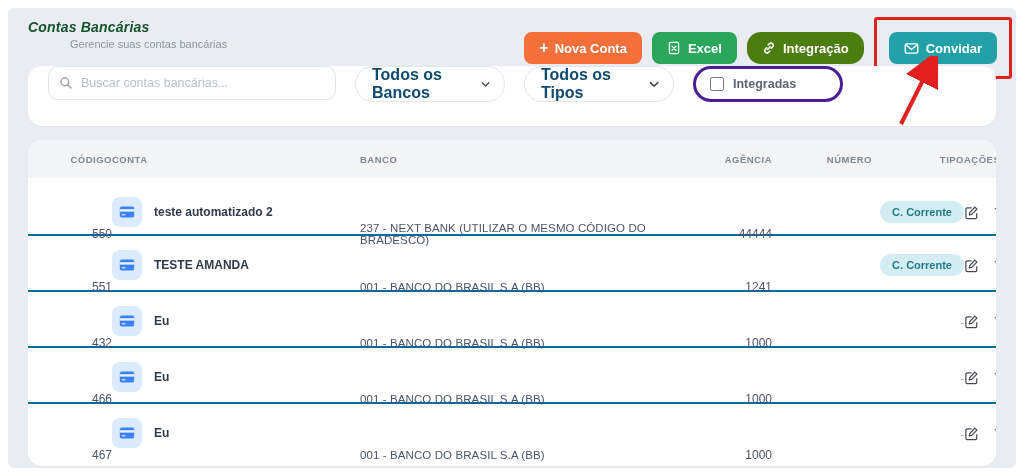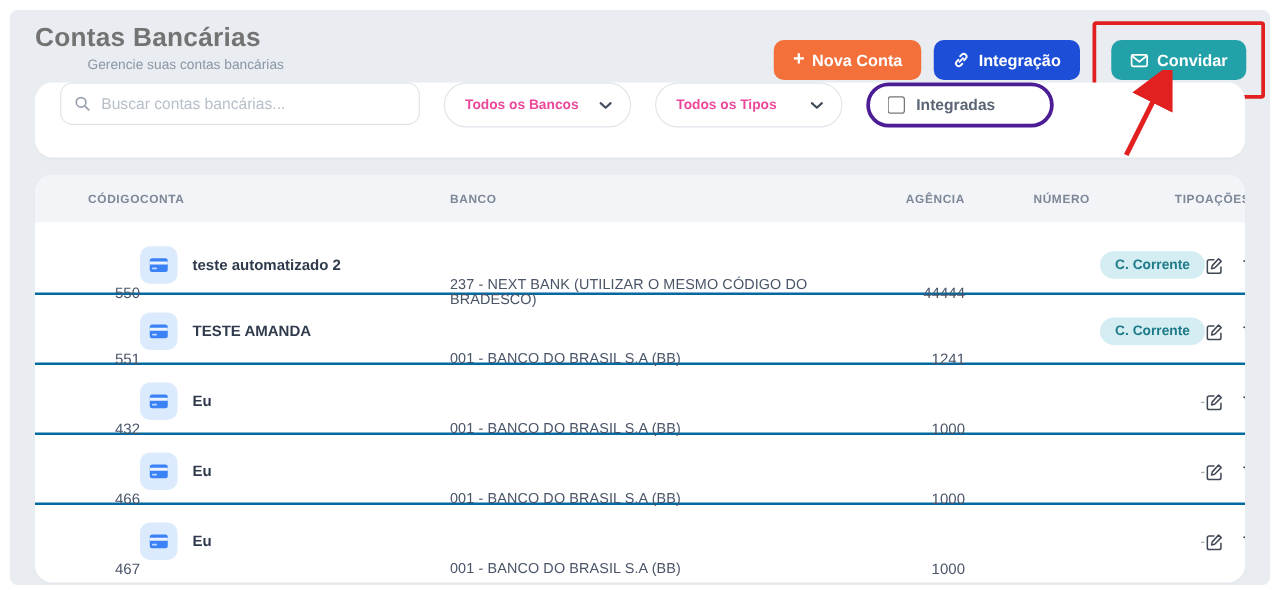--- a/index.html
+++ b/index.html
@@ -3,48 +3,48 @@
 <meta charset="utf-8">
 <style>
   * { margin:0; padding:0; box-sizing:border-box; }
   html,body { width:1024px; height:476px; background:#ffffff; overflow:hidden;
               font-family:"Liberation Sans","DejaVu Sans",sans-serif; }
   .app { position:absolute; left:8px; top:8px; width:1008px; height:460px;
          background:#e9edf1; border-radius:6px; }
 
   
   .page-header { position:absolute; left:20px; top:11px; }
-  .page-title { font-size:21px; font-weight:bold; color:#737373; letter-spacing:.2px; }
+  .page-title { font-size:14px; font-weight:bold; color:#14532d; letter-spacing:.2px;font-style:italic; }
   .page-subtitle { font-size:11px; color:#8b96a5; margin-top:3px;margin-left:42px; }
 
   .toolbar { position:absolute; right:4px; top:9px; display:flex; align-items:center; gap:10px; }
   .btn { height:32px; display:inline-flex; align-items:center; gap:7px; padding:0 15px;
          border:none; border-radius:8px; color:#fff; font-weight:bold; font-size:13px;
          font-family:inherit; cursor:pointer; white-space:nowrap; }
   .btn-orange { background:#f4703b; }
   .btn-green  { background:#2aa65a; }
-  .btn-blue   { background:#1d4ed8; }
+  .btn-blue   { background:#4d7c0f;border-radius:14px; }
   .btn-teal   { background:#23a1a8; }
   .plus { font-size:16px; font-weight:bold; line-height:1; margin-right:-1px; }
   .annot-box { border:3px solid #e1201f; border-radius:3px; padding:12px; background:transparent; }
   .arrow-svg { position:absolute; left:882px; top:48px; z-index:6; pointer-events:none; }
 
   
   .filter-card { position:absolute; left:20px; top:58px; width:968px; height:60px;
                  background:#fff; border-radius:14px; display:flex; 
                  padding:0 20px; gap:19px; box-shadow:0 1px 2px rgba(30,40,60,.03); }
   .search-wrap { position:relative; width:288px; }
   .search-wrap svg { position:absolute; left:11px; top:10px; }
   .search-input { width:100%; height:34px; border:1px solid #e2e6eb; border-radius:10px;
                   padding:0 10px 0 32px; font-size:12.5px; color:#44505e; font-family:inherit;
                   background:#fff; outline:none; }
   .search-input::placeholder { color:#b7bfc9; }
   .pill-select { width:150px; height:36px; border:1px solid #e2e6eb; border-radius:18px;
                  background:#fff; display:flex; align-items:center; justify-content:space-between;
-                 padding:0 14px 0 16px; font-size:11px; font-weight:bold; color:#ec4899;
+                 padding:0 14px 0 16px; font-size:16px; font-weight:bold; color:#0c4a6e;
                  cursor:pointer; }
   .pill-check { width:150px; height:36px; border:3px solid #4c1d95; border-radius:18px;
                 background:#fff; display:flex; align-items:center; gap:9px; padding:0 14px;
                 font-size:12.5px; font-weight:bold; color:#5b6574; }
   .pill-check input { width:14px; height:14px; accent-color:#23a1a8; margin:0; cursor:pointer; }
 
   
   .table-card { position:absolute; left:20px; top:132px; width:968px; height:326px;
                 background:#fff; border-radius:14px; overflow:hidden;
                 box-shadow:0 1px 2px rgba(30,40,60,.03); }
@@ -75,20 +75,29 @@
   <div class="page-header">
     <div class="page-title">Contas Bancárias</div>
     <div class="page-subtitle">Gerencie suas contas bancárias</div>
   </div>
 
   <div class="toolbar">
     <button class="btn btn-orange">
       <span class="plus">+</span>
       <span>Nova Conta</span>
     </button>
+    <button class="btn btn-green">
+      <span style="display:flex;">
+        <svg width="14" height="14" viewBox="0 0 16 16" fill="none" stroke="#fff" stroke-width="1.4" stroke-linecap="round">
+          <rect x="2.7" y="1.5" width="10.6" height="13" rx="1.6"></rect>
+          <path d="M5.7 5.8 L10.3 10.6 M10.3 5.8 L5.7 10.6"></path>
+        </svg>
+      </span>
+      <span>Excel</span>
+    </button>
     <button class="btn btn-blue">
       <span style="display:flex;">
         <svg width="14" height="14" viewBox="0 0 16 16" fill="none" stroke="#fff" stroke-width="1.7" stroke-linecap="round">
           <path d="M6.3 9.7 L9.7 6.3"></path>
           <path d="M7 4.6 L8.6 3 a2.55 2.55 0 0 1 3.6 3.6 L10.6 8.2"></path>
           <path d="M9 11.4 L7.4 13 a2.55 2.55 0 0 1 -3.6 -3.6 L5.4 7.8"></path>
         </svg>
       </span>
       <span>Integração</span>
     </button>

